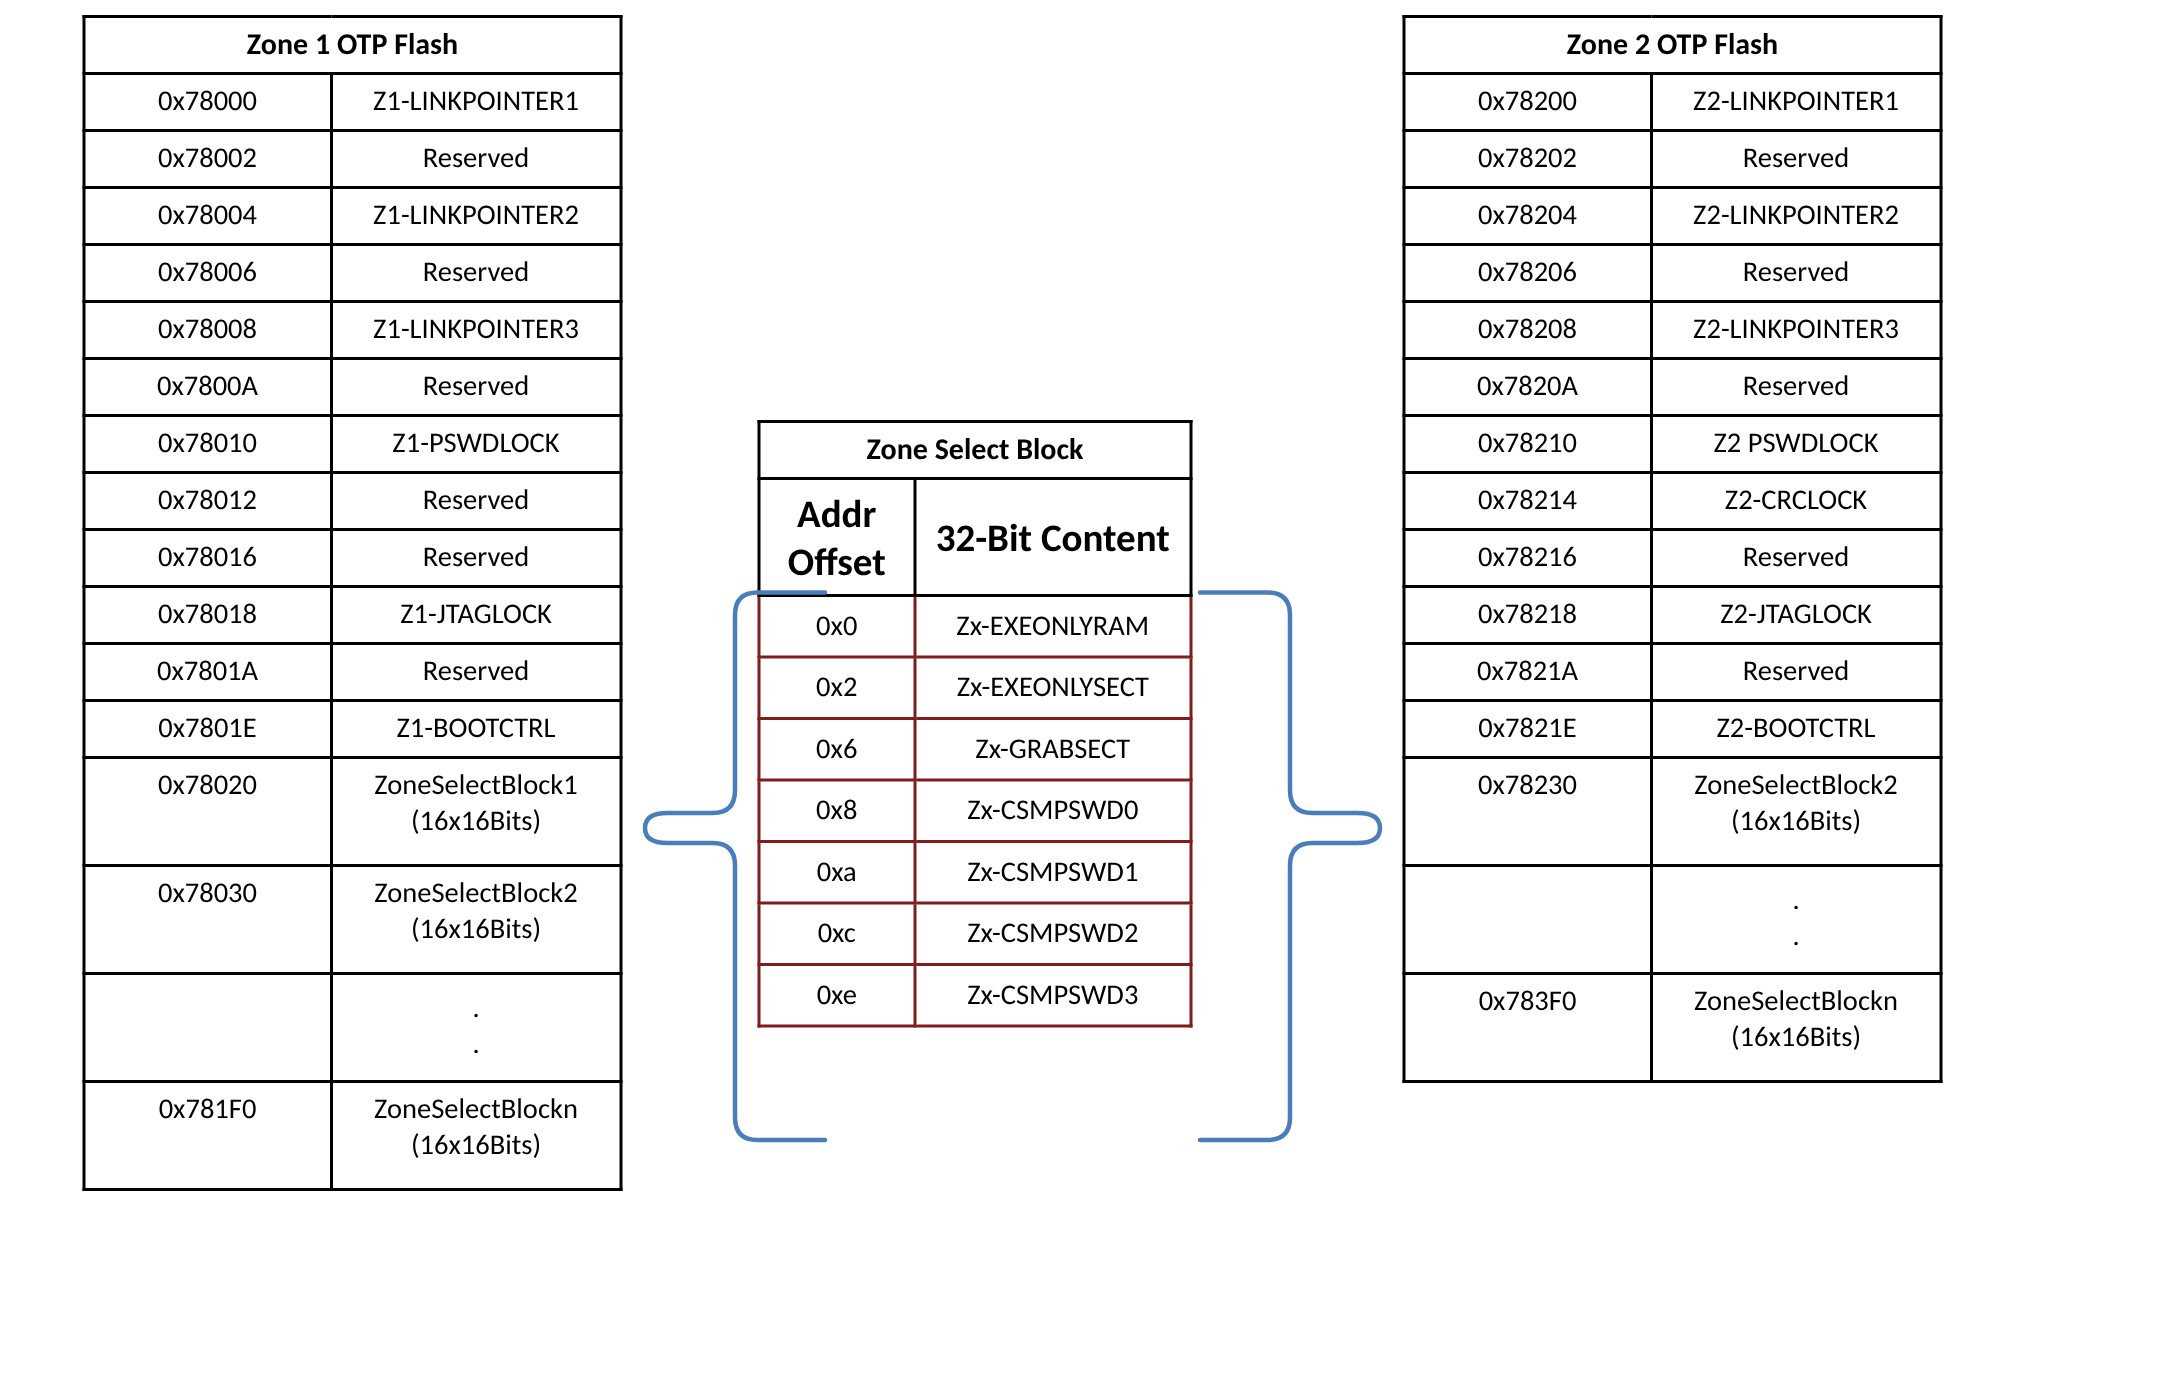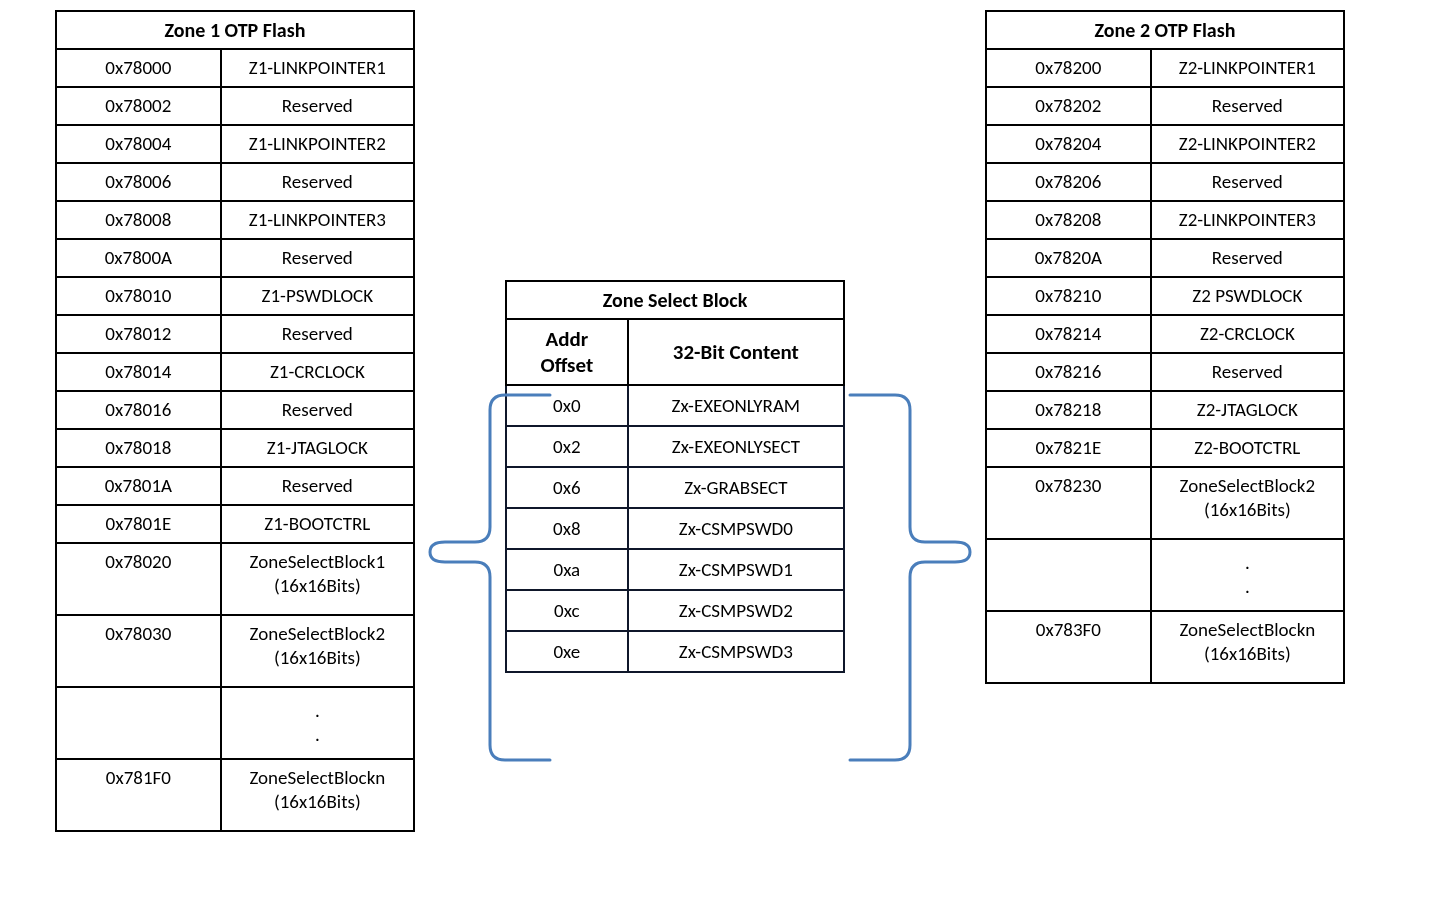--- a/index.html
+++ b/index.html
@@ -52,31 +52,31 @@
   .otp-table .col-name { width: 54%; }
 
   .middle-wrap {
     display: flex;
     flex-direction: column;
     align-items: center;
     margin-top: 270px;
   }
   .zsb-table {
     border-collapse: collapse;
-    width: 340px;
+    width: 290px;
   }
   .zsb-table th {
     border: 2px solid #000;
     text-align: center;
     font-weight: bold;
-    font-size: 21px;
+    font-size: 26px;
     padding: 6px 4px;
   }
   .zsb-table td {
-    border: 2px solid #0f172a;
+    border: 2px solid #7f1d1d;
     text-align: center;
     font-size: 19px;
     padding: 8px 4px;
   }
   .zsb-table th.title {
     font-size: 20px;
   }
   .zsb-table .col-off { width: 36%; }
   .zsb-table .col-cont { width: 64%; }
   .brace-left-wrap {
@@ -129,24 +129,20 @@
             <td class="col-addr">0x7800A</td>
             <td class="col-name">Reserved</td>
           </tr>
           <tr>
             <td class="col-addr">0x78010</td>
             <td class="col-name">Z1-PSWDLOCK</td>
           </tr>
           <tr>
             <td class="col-addr">0x78012</td>
             <td class="col-name">Reserved</td>
-          </tr>
-          <tr>
-            <td class="col-addr">0x78014</td>
-            <td class="col-name">Z1-CRCLOCK</td>
           </tr>
           <tr>
             <td class="col-addr">0x78016</td>
             <td class="col-name">Reserved</td>
           </tr>
           <tr>
             <td class="col-addr">0x78018</td>
             <td class="col-name">Z1-JTAGLOCK</td>
           </tr>
           <tr>
@@ -303,20 +299,24 @@
           </tr>
           <tr>
             <td class="col-addr">0x78216</td>
             <td class="col-name">Reserved</td>
           </tr>
           <tr>
             <td class="col-addr">0x78218</td>
             <td class="col-name">Z2-JTAGLOCK</td>
           </tr>
           <tr>
+            <td class="col-addr">0x7821A</td>
+            <td class="col-name">Reserved</td>
+          </tr>
+          <tr>
             <td class="col-addr">0x7821E</td>
             <td class="col-name">Z2-BOOTCTRL</td>
           </tr>
           <tr class="twoLine">
             <td class="col-addr">0x78230</td>
             <td class="col-name">ZoneSelectBlock2<br>(16x16Bits)</td>
           </tr>
           <tr class="dotsrow">
             <td class="col-addr"></td>
             <td class="col-name">.<br>.</td>

